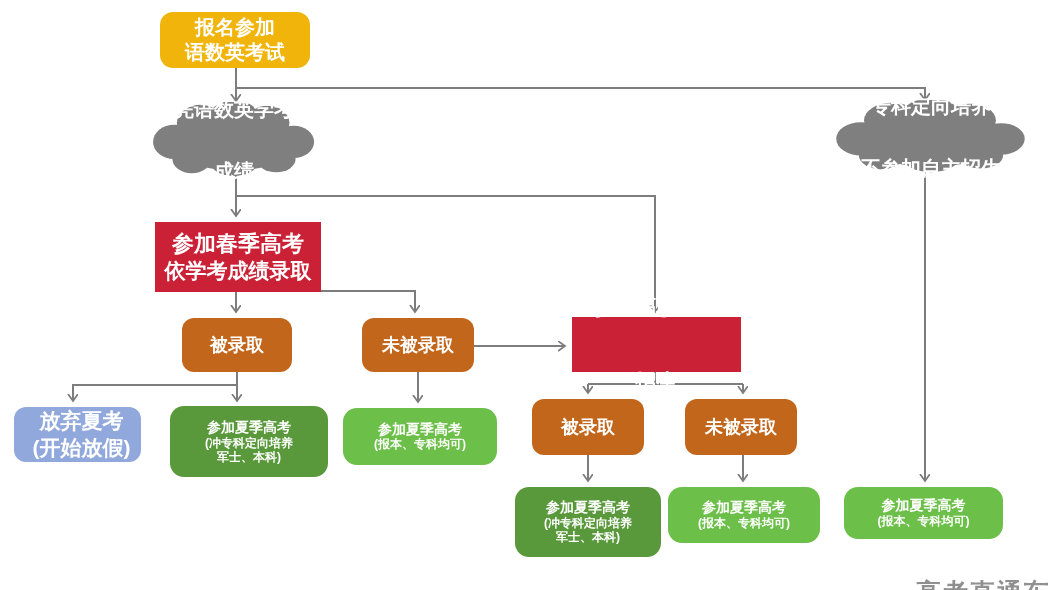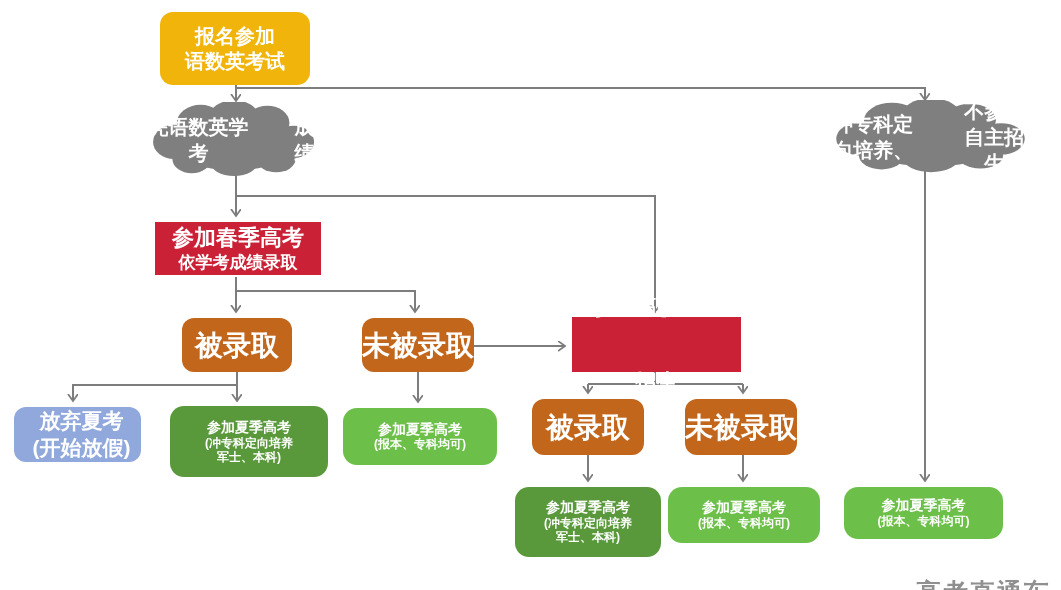--- a/index.html
+++ b/index.html
@@ -10,32 +10,32 @@
   #canvas{
     position:relative; width:1061px; height:590px; background:#ffffff; overflow:hidden;
     font-family:"Liberation Sans","DejaVu Sans",sans-serif; font-weight:bold; color:#fff;
   }
   .node{
     position:absolute; display:flex; flex-direction:column; align-items:center;
     justify-content:center; text-align:center; line-height:1.25; box-sizing:border-box;
   }
   .yellow{background:var(--c-yellow); border-radius:13px; font-size:20px;}
   .redbox{background:var(--c-red); border-radius:0; font-size:21px;}
-  .orange{background:var(--c-orange); border-radius:12px; font-size:28px;}
+  .orange{background:var(--c-orange); border-radius:12px; font-size:18px;}
   .bluebox{background:var(--c-blue); border-radius:12px; font-size:21px;padding-left:8px;}
   .greendark{background:var(--c-green_dark); border-radius:14px;}
   .greenlight{background:var(--c-green_light); border-radius:14px;}
   .g-title{font-size:14px; line-height:1.2;}
   .g-sub{font-size:12px; line-height:1.2;}
   .g-sub-wide{font-size:12px; line-height:1.25;}
-  .spring-l1{font-size:22px;} .spring-l2{font-size:17px;}
+  .spring-l1{font-size:22px;} .spring-l2{font-size:21px;}
   .cloud{position:absolute;}
   .cloud svg{position:absolute; left:0; top:0; width:100%; height:100%;}
   .cloud .cloud-text{
-    position:absolute; inset:0; display:flex; flex-direction:row; align-items:center;
+    position:absolute; inset:0; display:flex; flex-direction:column; align-items:center;
     justify-content:center; font-size:20px; line-height:1.3; text-align:center;gap:36px;
   }
   #connector-layer{position:absolute; left:0; top:0; pointer-events:none;}
   .conn{fill:none; stroke:var(--c-connector); stroke-width:2;}
   .conn-head{fill:none; stroke:var(--c-connector); stroke-width:1.8;}
   .cloud-blob{fill:var(--c-cloud);}
   #watermark{
     position:absolute; left:916px; top:534px; font-size:25px; letter-spacing:2px;
     color:rgba(125,125,125,0.85);
     text-shadow:-1px -1px 0 #fff, 1px -1px 0 #fff, -1px 1px 0 #fff, 1px 1px 0 #fff;
@@ -64,21 +64,21 @@
     <path class="conn" d="M237 385 H73 V401" marker-end="url(#arrowhead)"></path>
     <path class="conn" d="M418 372 V402" marker-end="url(#arrowhead)"></path>
     <path class="conn" d="M655 372 V384 M588 384 H743"></path>
     <path class="conn" d="M588 384 V393" marker-end="url(#arrowhead)"></path>
     <path class="conn" d="M743 384 V393" marker-end="url(#arrowhead)"></path>
     <path class="conn" d="M588 455 V481" marker-end="url(#arrowhead)"></path>
     <path class="conn" d="M743 455 V481" marker-end="url(#arrowhead)"></path>
     <path class="conn" d="M925 170 V481" marker-end="url(#arrowhead)"></path>
   </svg>
 
-  <div class="node yellow" style="left:160px;top:12px;width:150px;height:73px;">
+  <div class="node yellow" style="left:160px;top:12px;width:150px;height:56px;">
     <span>报名参加</span>
     <span>语数英考试</span>
   </div>
 
   <div class="cloud" style="left:146px;top:102px;width:176px;height:76px;">
     <svg viewBox="0 0 200 80" preserveAspectRatio="none">
       <ellipse class="cloud-blob" cx="100" cy="42" rx="72" ry="30"></ellipse>
       <ellipse class="cloud-blob" cx="32" cy="42" rx="24" ry="18"></ellipse>
       <ellipse class="cloud-blob" cx="62" cy="22" rx="27" ry="19"></ellipse>
       <ellipse class="cloud-blob" cx="100" cy="16" rx="28" ry="18"></ellipse>
@@ -105,21 +105,21 @@
       <ellipse class="cloud-blob" cx="52" cy="60" rx="22" ry="15"></ellipse>
       <ellipse class="cloud-blob" cx="100" cy="63" rx="27" ry="15"></ellipse>
       <ellipse class="cloud-blob" cx="148" cy="60" rx="22" ry="14"></ellipse>
     </svg>
     <div class="cloud-text">
       <span>冲专科定向培养、</span>
       <span>不参加自主招生</span>
     </div>
   </div>
 
-  <div class="node redbox" style="left:155px;top:222px;width:166px;height:53px;">
+  <div class="node redbox" style="left:155px;top:222px;width:166px;height:70px;">
     <span class="spring-l1">参加春季高考</span>
     <span class="spring-l2">依学考成绩录取</span>
   </div>
 
   <div class="node orange" style="left:182px;top:318px;width:110px;height:54px;">
     <span>被录取</span>
   </div>
   <div class="node orange" style="left:362px;top:318px;width:112px;height:54px;">
     <span>未被录取</span>
   </div>

